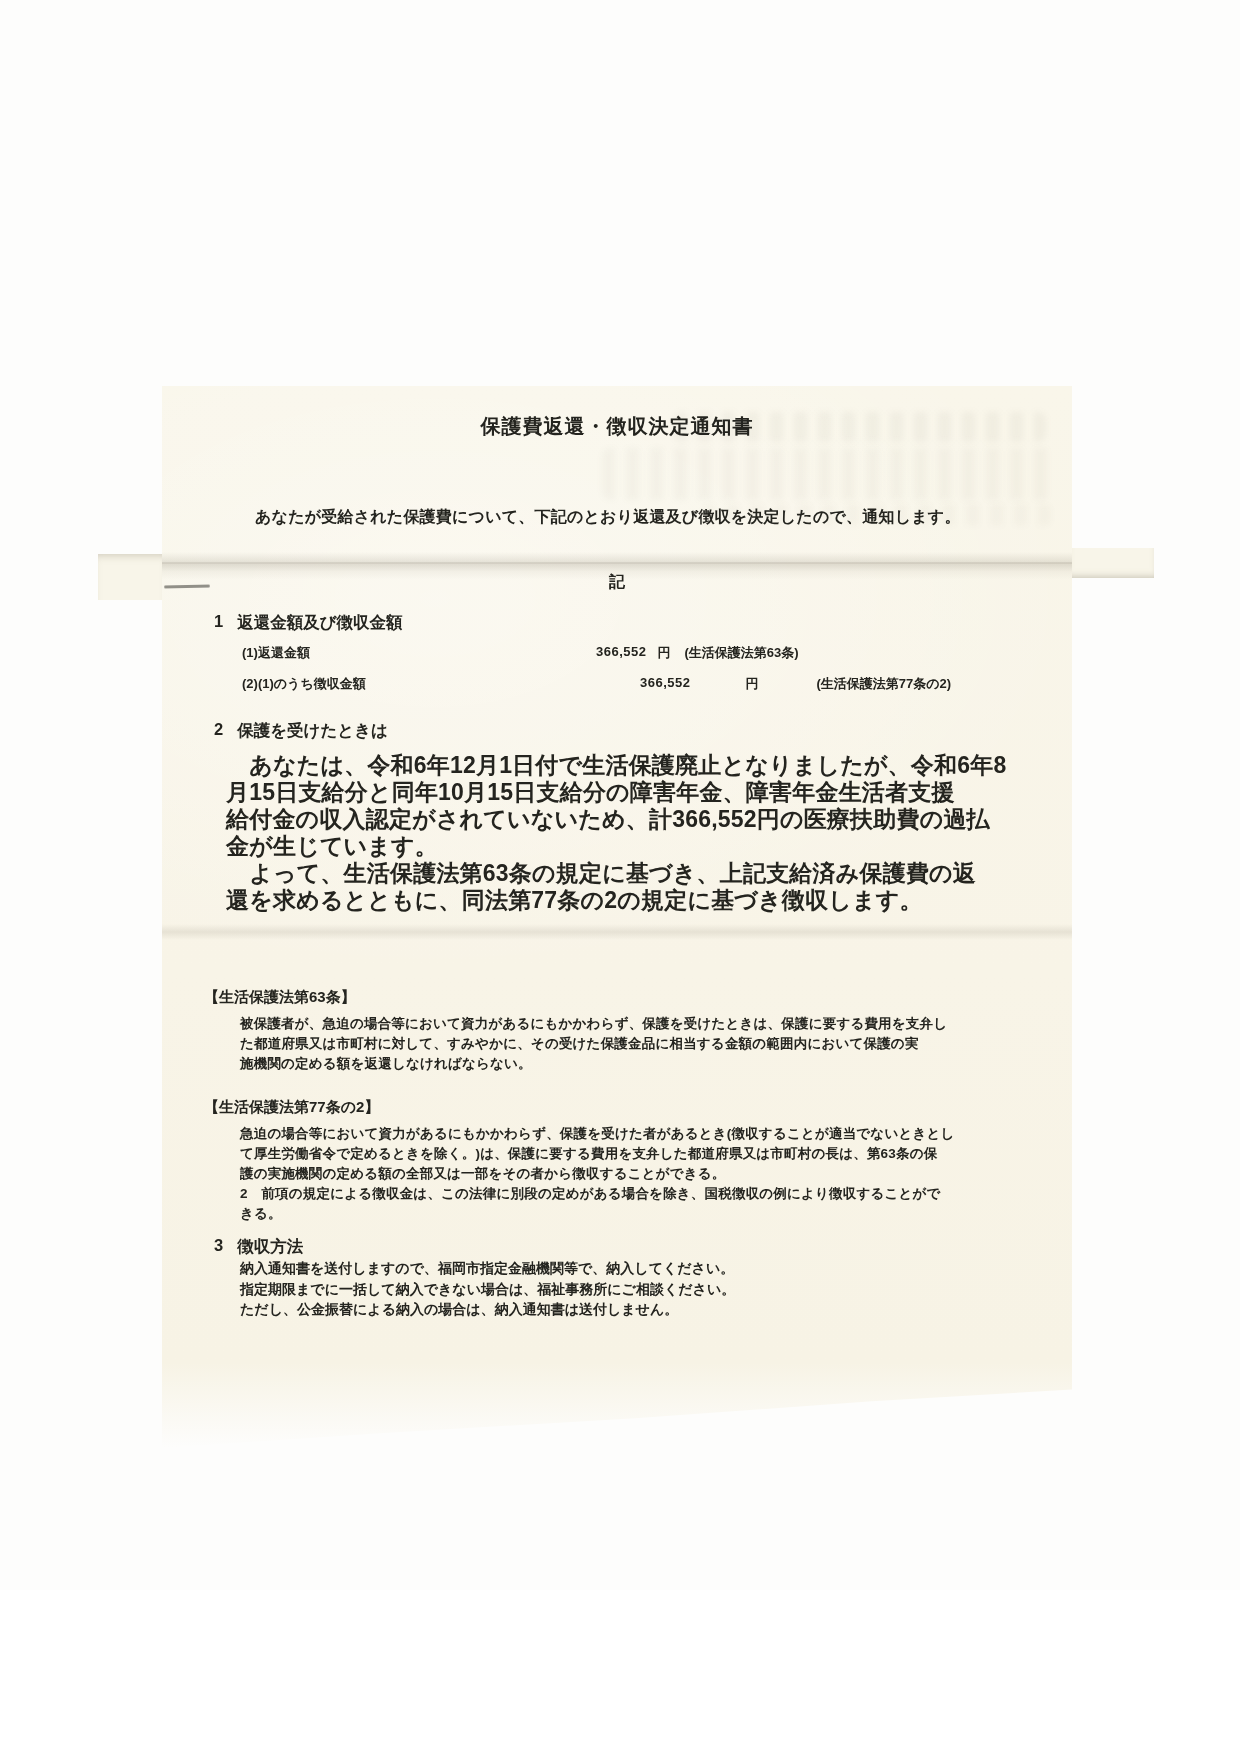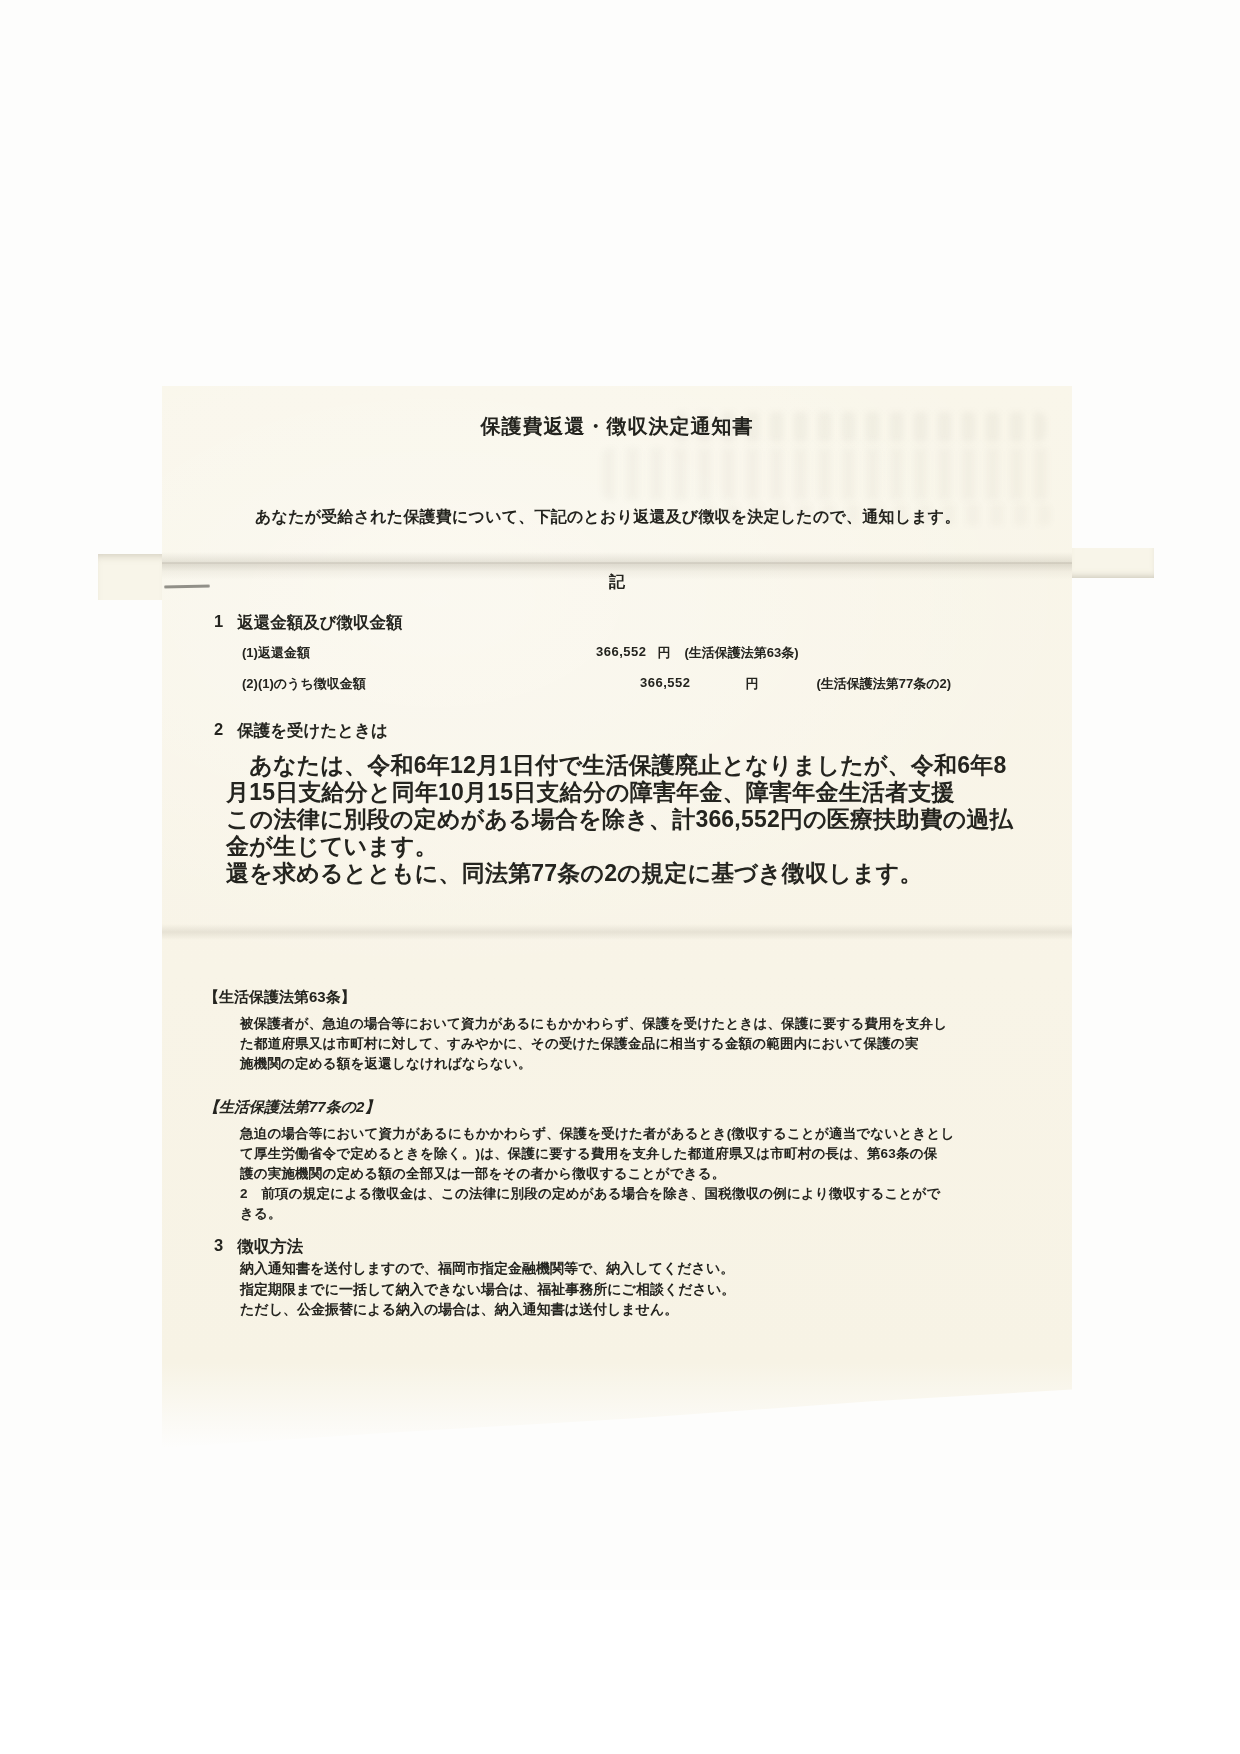--- a/index.html
+++ b/index.html
@@ -59,21 +59,21 @@
   .amount-label{width:354px;}
   .amount-num{letter-spacing:.5px;}
   .amount-unit{margin-left:11px;}
   .amount-law{margin-left:14px;}
 
   .big-par{top:366px;left:64px;font-size:23px;font-weight:600;line-height:27px;letter-spacing:.2px;}
   .big-par div{white-space:nowrap;}
 
   .law-head{font-size:15px;font-weight:700;}
   .law63-head{top:602px;left:42px;}
-  .law77-head{top:712px;left:42px;font-style:italic;}
+  .law77-head{top:712px;left:42px;}
   .small-par{font-size:13.5px;font-weight:700;line-height:20px;letter-spacing:.2px;}
   .law63-body{top:628px;left:78px;}
   .law77-body{top:738px;left:78px;}
   .small-par div{white-space:nowrap;}
 
   .sec3-lines{top:872px;left:78px;font-size:14px;font-weight:600;line-height:20.5px;}
   .sec3-lines div{white-space:nowrap;}
 </style>
 </head>
 <body>
@@ -119,22 +119,23 @@
     </div>
 
     <div class="t sec-head sec2-head">
       <span>2</span>
       <span>保護を受けたときは</span>
     </div>
 
     <div class="t big-par">
         <div>　あなたは、令和6年12月1日付で生活保護廃止となりましたが、令和6年8</div>
         <div>月15日支給分と同年10月15日支給分の障害年金、障害年金生活者支援</div>
-        <div>この法律に別段の定めがある場合を除き、計366,552円の医療扶助費の過払</div>
+        <div>給付金の収入認定がされていないため、計366,552円の医療扶助費の過払</div>
         <div>金が生じています。</div>
+        <div>　よって、生活保護法第63条の規定に基づき、上記支給済み保護費の返</div>
         <div>還を求めるとともに、同法第77条の2の規定に基づき徴収します。</div>
       </div>
 
     <div class="crease crease-mid"></div>
 
     <div class="t law-head law63-head">【生活保護法第63条】</div>
     <div class="t small-par law63-body">
         <div>被保護者が、急迫の場合等において資力があるにもかかわらず、保護を受けたときは、保護に要する費用を支弁し</div>
         <div>た都道府県又は市町村に対して、すみやかに、その受けた保護金品に相当する金額の範囲内において保護の実</div>
         <div>施機関の定める額を返還しなければならない。</div>

